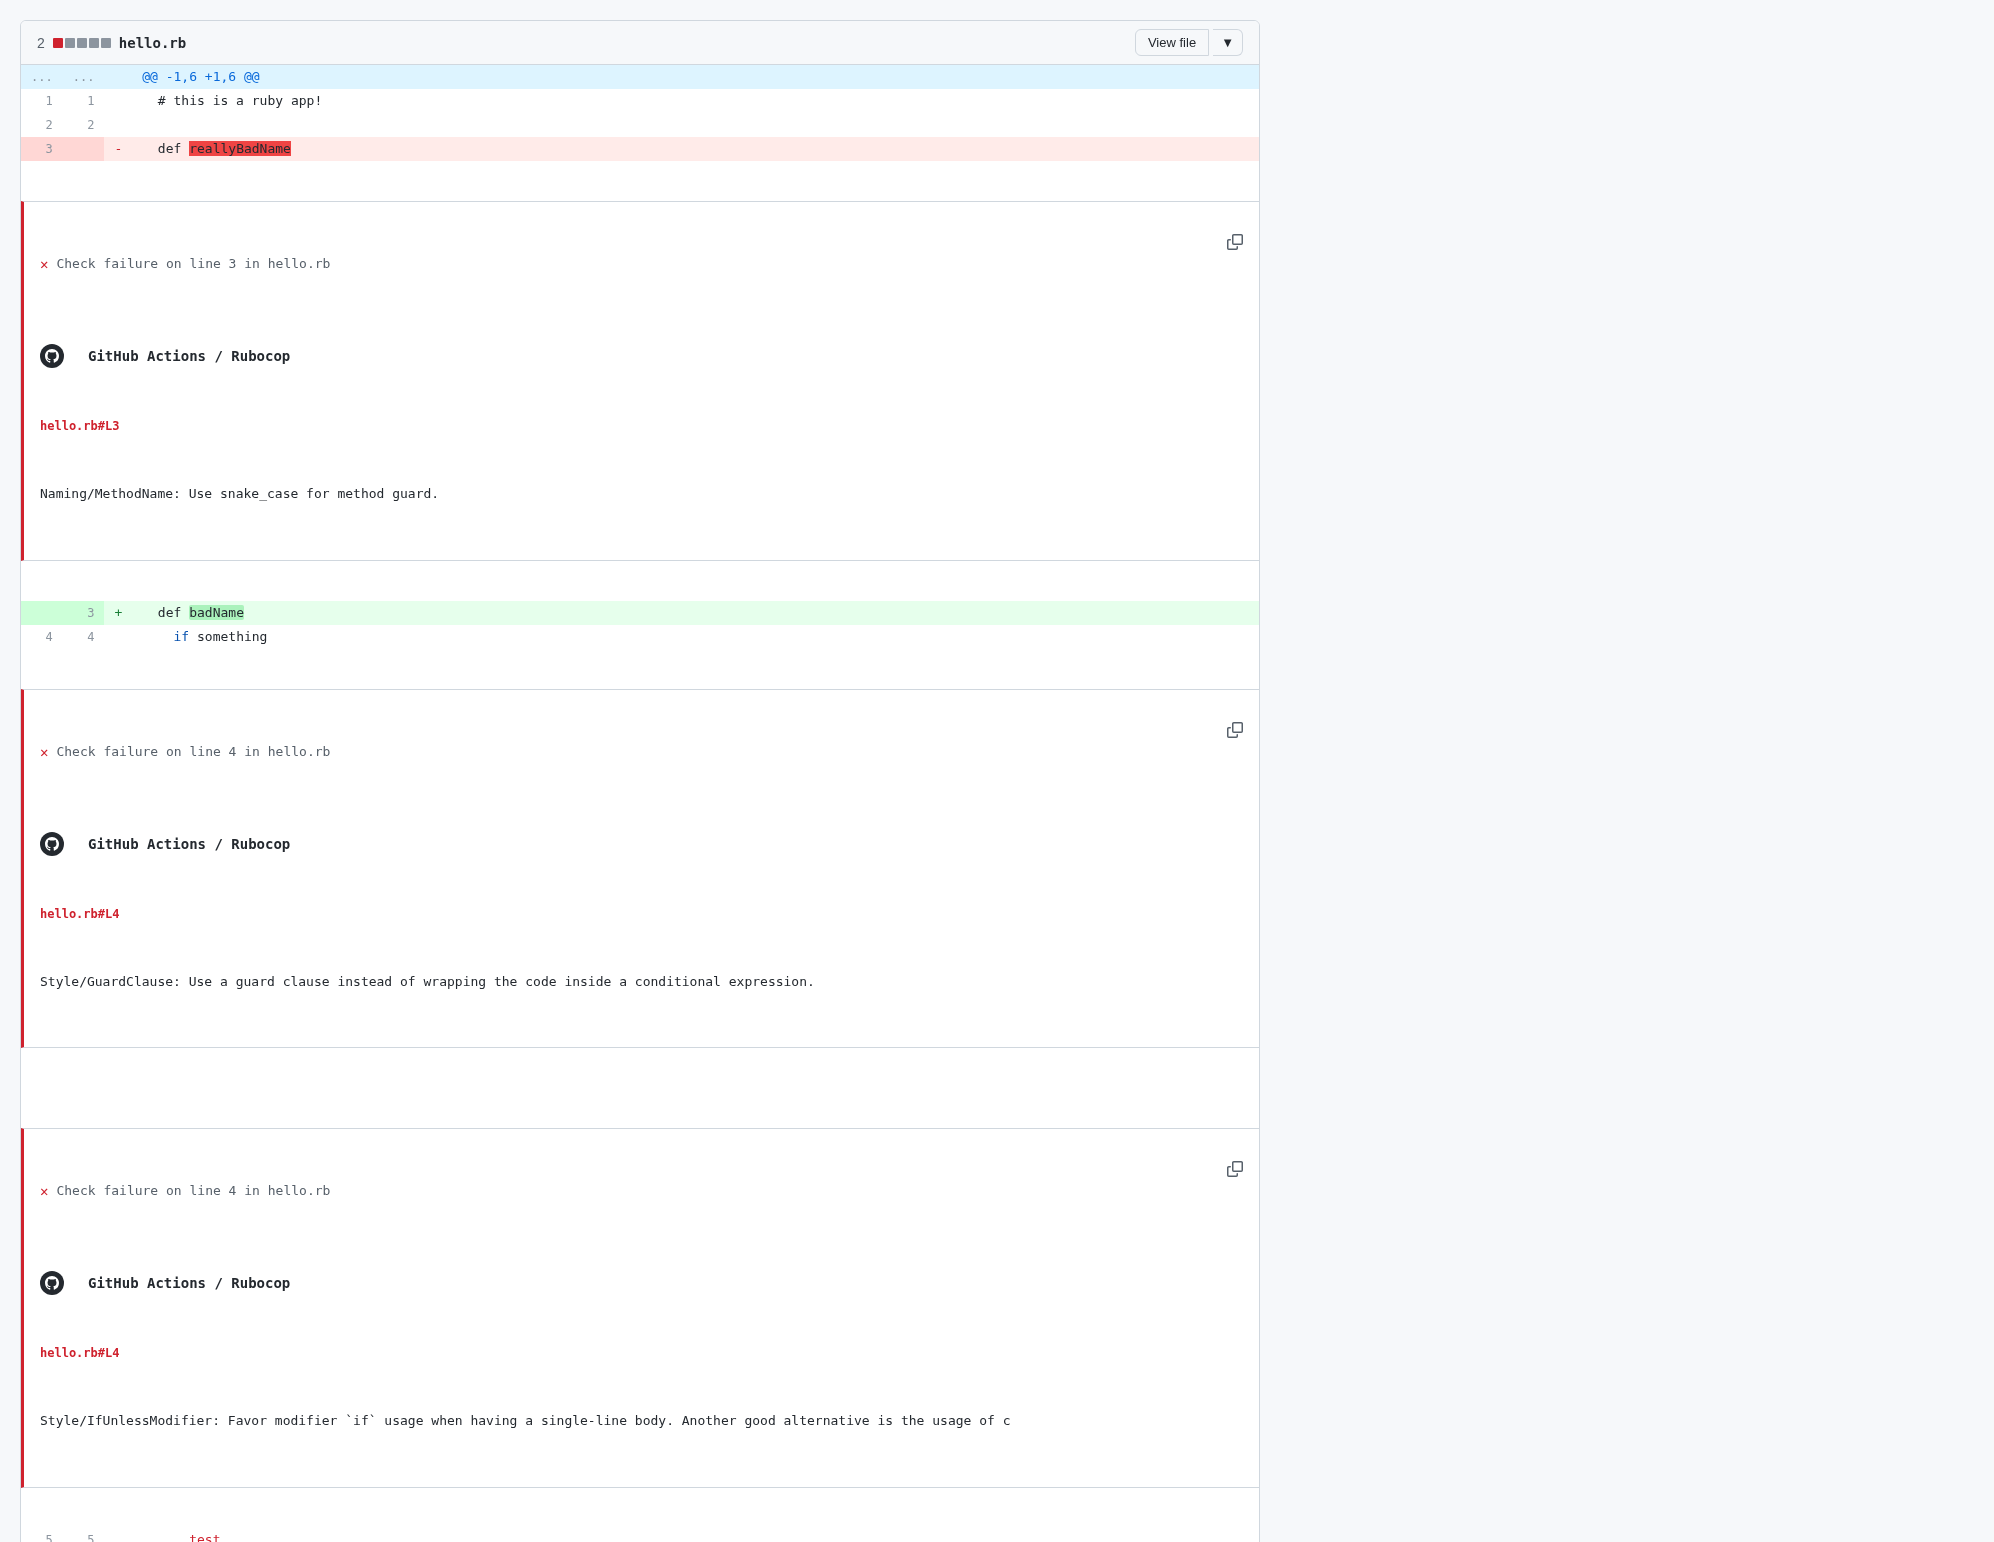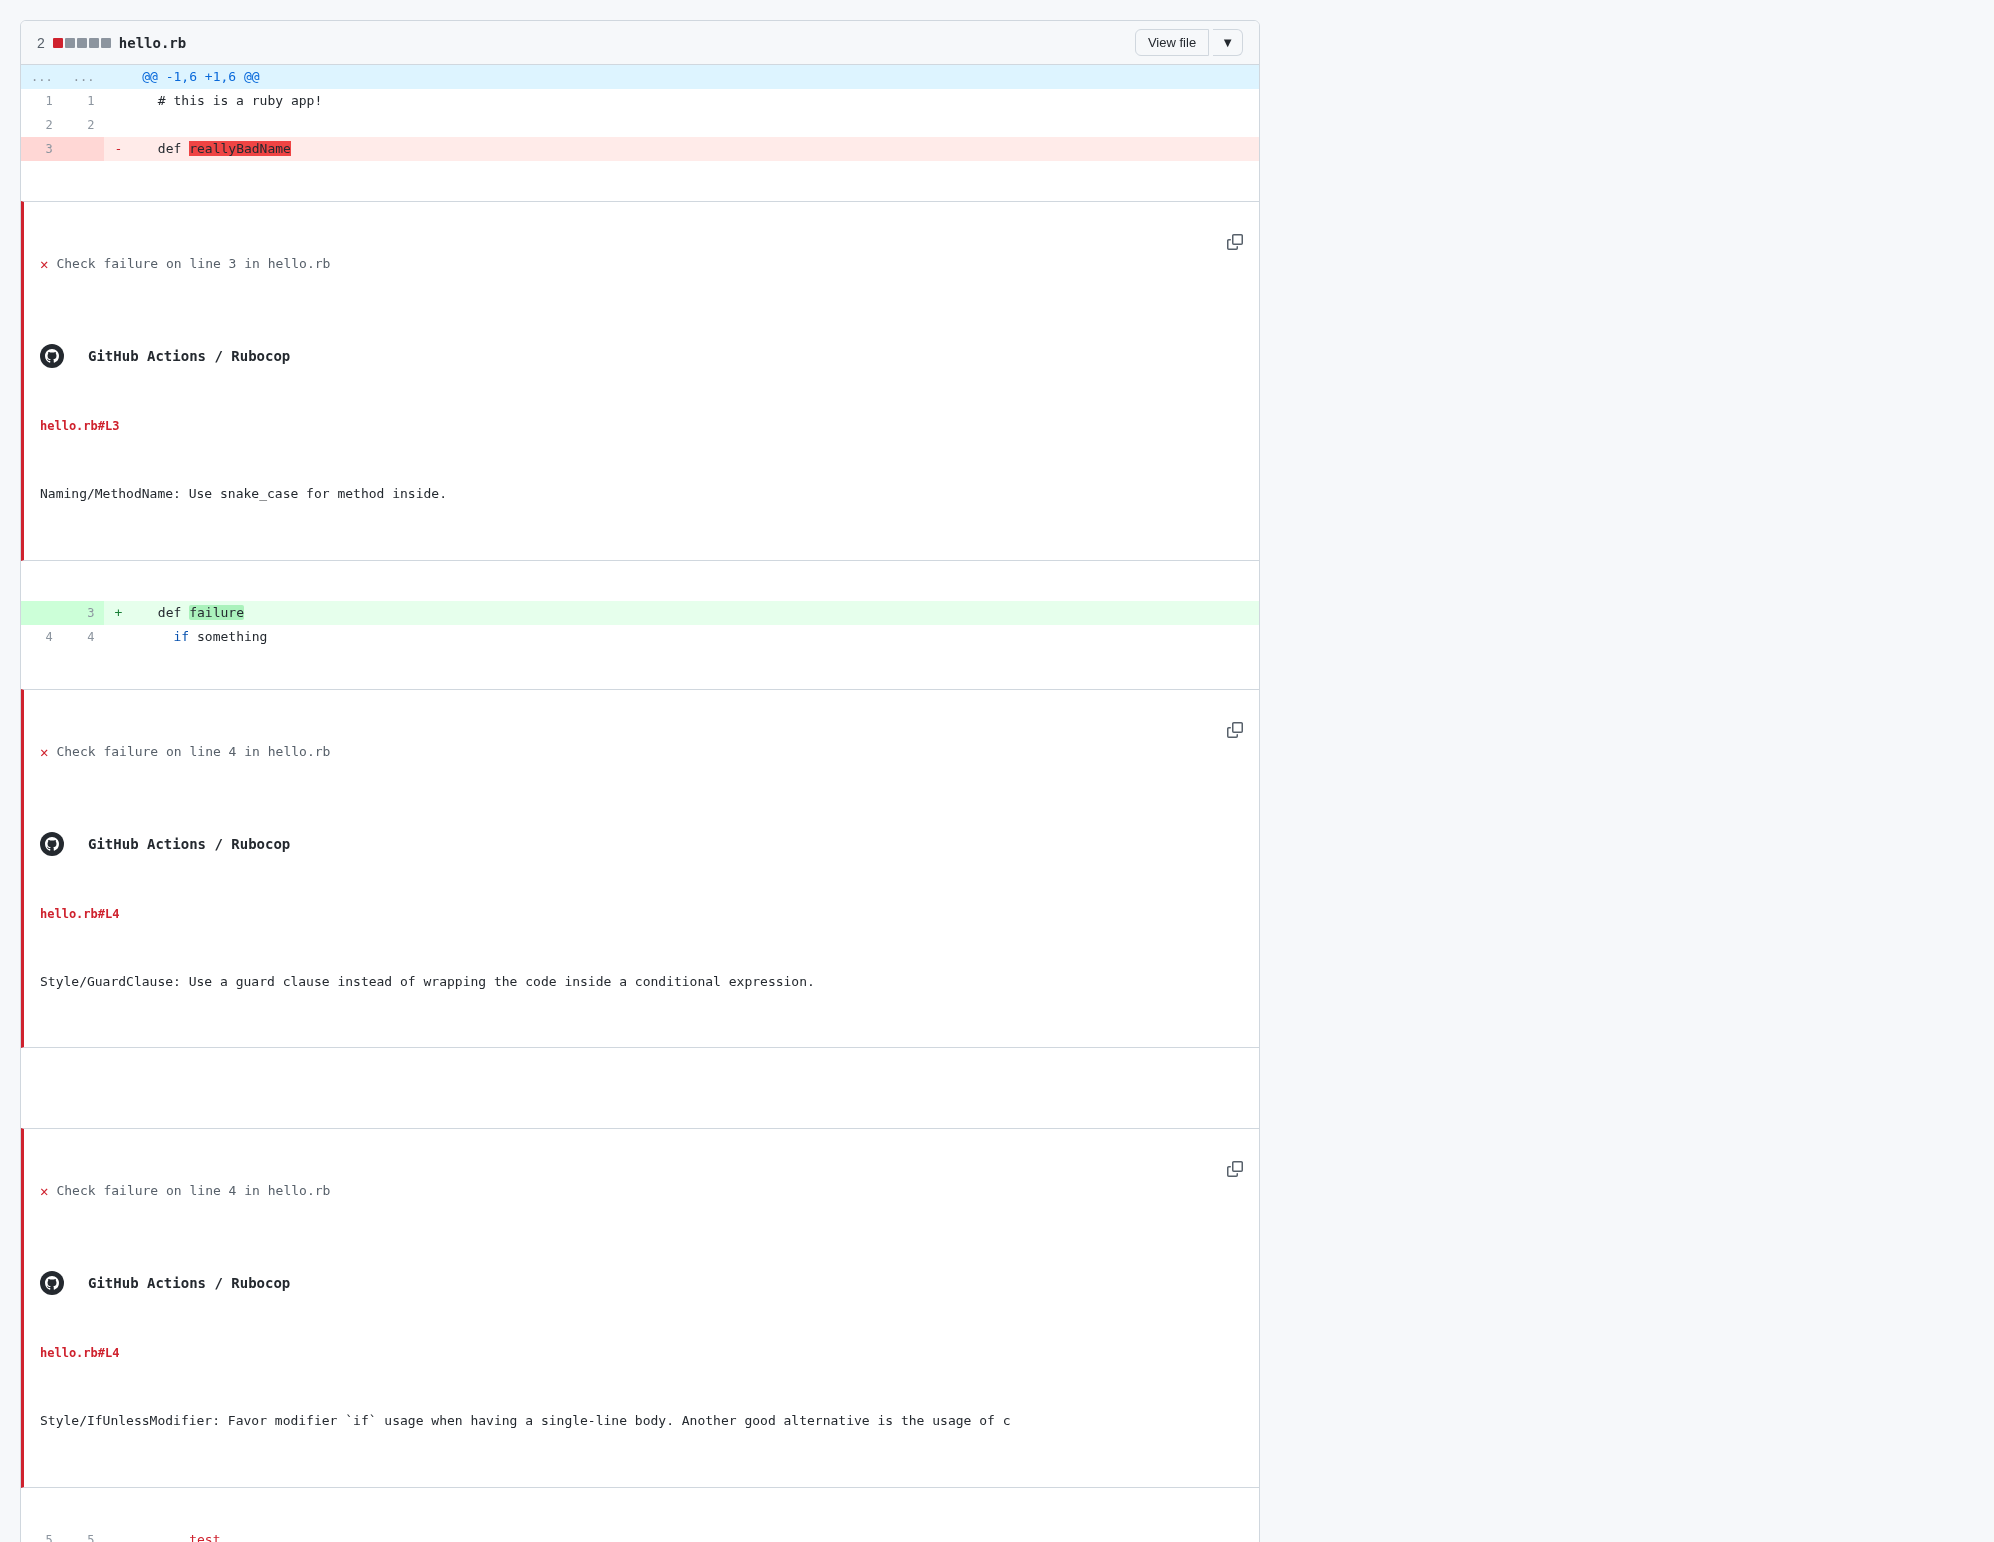--- a/index.html
+++ b/index.html
@@ -275,30 +275,30 @@
             </span>
             <div class="annotation-source">
               <div class="source-logo">
                 <svg viewBox="0 0 16 16" fill="white">
                     <path d="M8 0C3.58 0 0 3.58 0 8c0 3.54 2.29 6.53 5.47 7.59.4.07.55-.17.55-.38 0-.19-.01-.82-.01-1.49-2.01.37-2.53-.49-2.69-.94-.09-.23-.48-.94-.82-1.13-.28-.15-.68-.52-.01-.53.63-.01 1.08.58 1.23.82.72 1.21 1.87.87 2.33.66.07-.52.28-.87.51-1.07-1.78-.2-3.64-.89-3.64-3.95 0-.87.31-1.59.82-2.15-.08-.2-.36-1.02.08-2.12 0 0 .67-.21 2.2.82.64-.18 1.32-.27 2-.27.68 0 1.36.09 2 .27 1.53-1.04 2.2-.82 2.2-.82.44 1.1.16 1.92.08 2.12.51.56.82 1.27.82 2.15 0 3.07-1.87 3.75-3.65 3.95.29.25.54.73.54 1.48 0 1.07-.01 1.93-.01 2.2 0 .21.15.46.55.38A8.013 8.013 0 0 0 16 8c0-4.42-3.58-8-8-8z"></path>
                   </svg>
               </div>
               <span class="source-name">GitHub Actions / Rubocop</span>
             </div>
             <a class="annotation-link" href="#">hello.rb#L3</a>
-            <div class="annotation-message">Naming/MethodName: Use snake_case for method inside.</div>
+            <div class="annotation-message">Naming/MethodName: Use snake_case for method guard.</div>
           </div>
         </td>
       </tr>
 
       <tr class="line-added">
         <td class="line-num" style="background:#ccffd8;"></td>
         <td class="line-num" style="background:#ccffd8;">3</td>
         <td class="diff-sign sign-plus">+</td>
-        <td class="line-content">  <span>def </span><span class="code-highlight-green">failure</span></td>
+        <td class="line-content">  <span>def </span><span class="code-highlight-green">badName</span></td>
       </tr>
 
       <tr class="line-normal">
         <td class="line-num">4</td>
         <td class="line-num">4</td>
         <td class="diff-sign"> </td>
         <td class="line-content">    <span class="kw-blue">if</span> something</td>
       </tr>
 
       <tr class="annotation-row">

